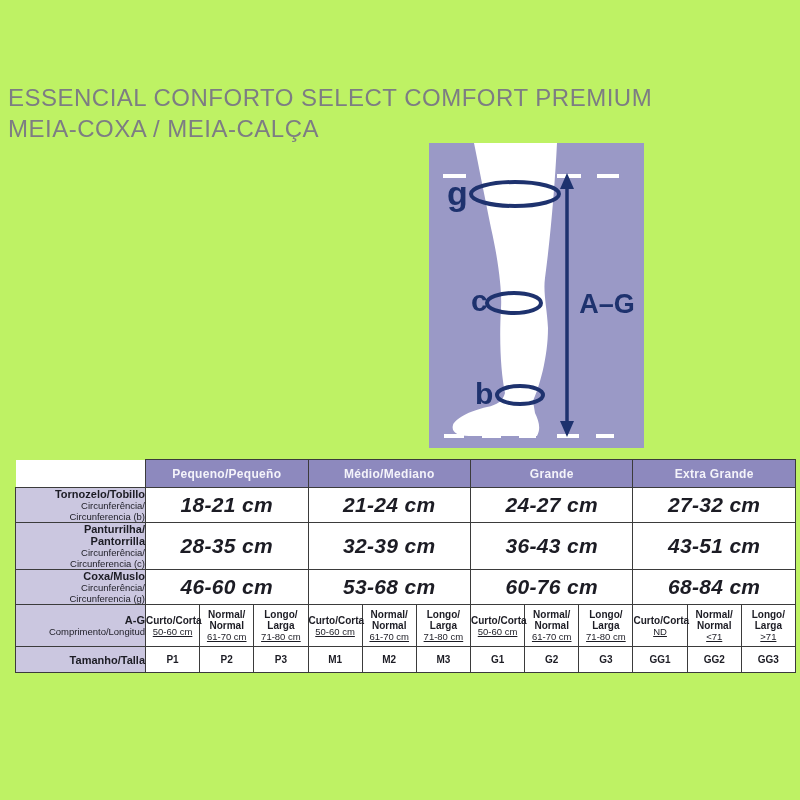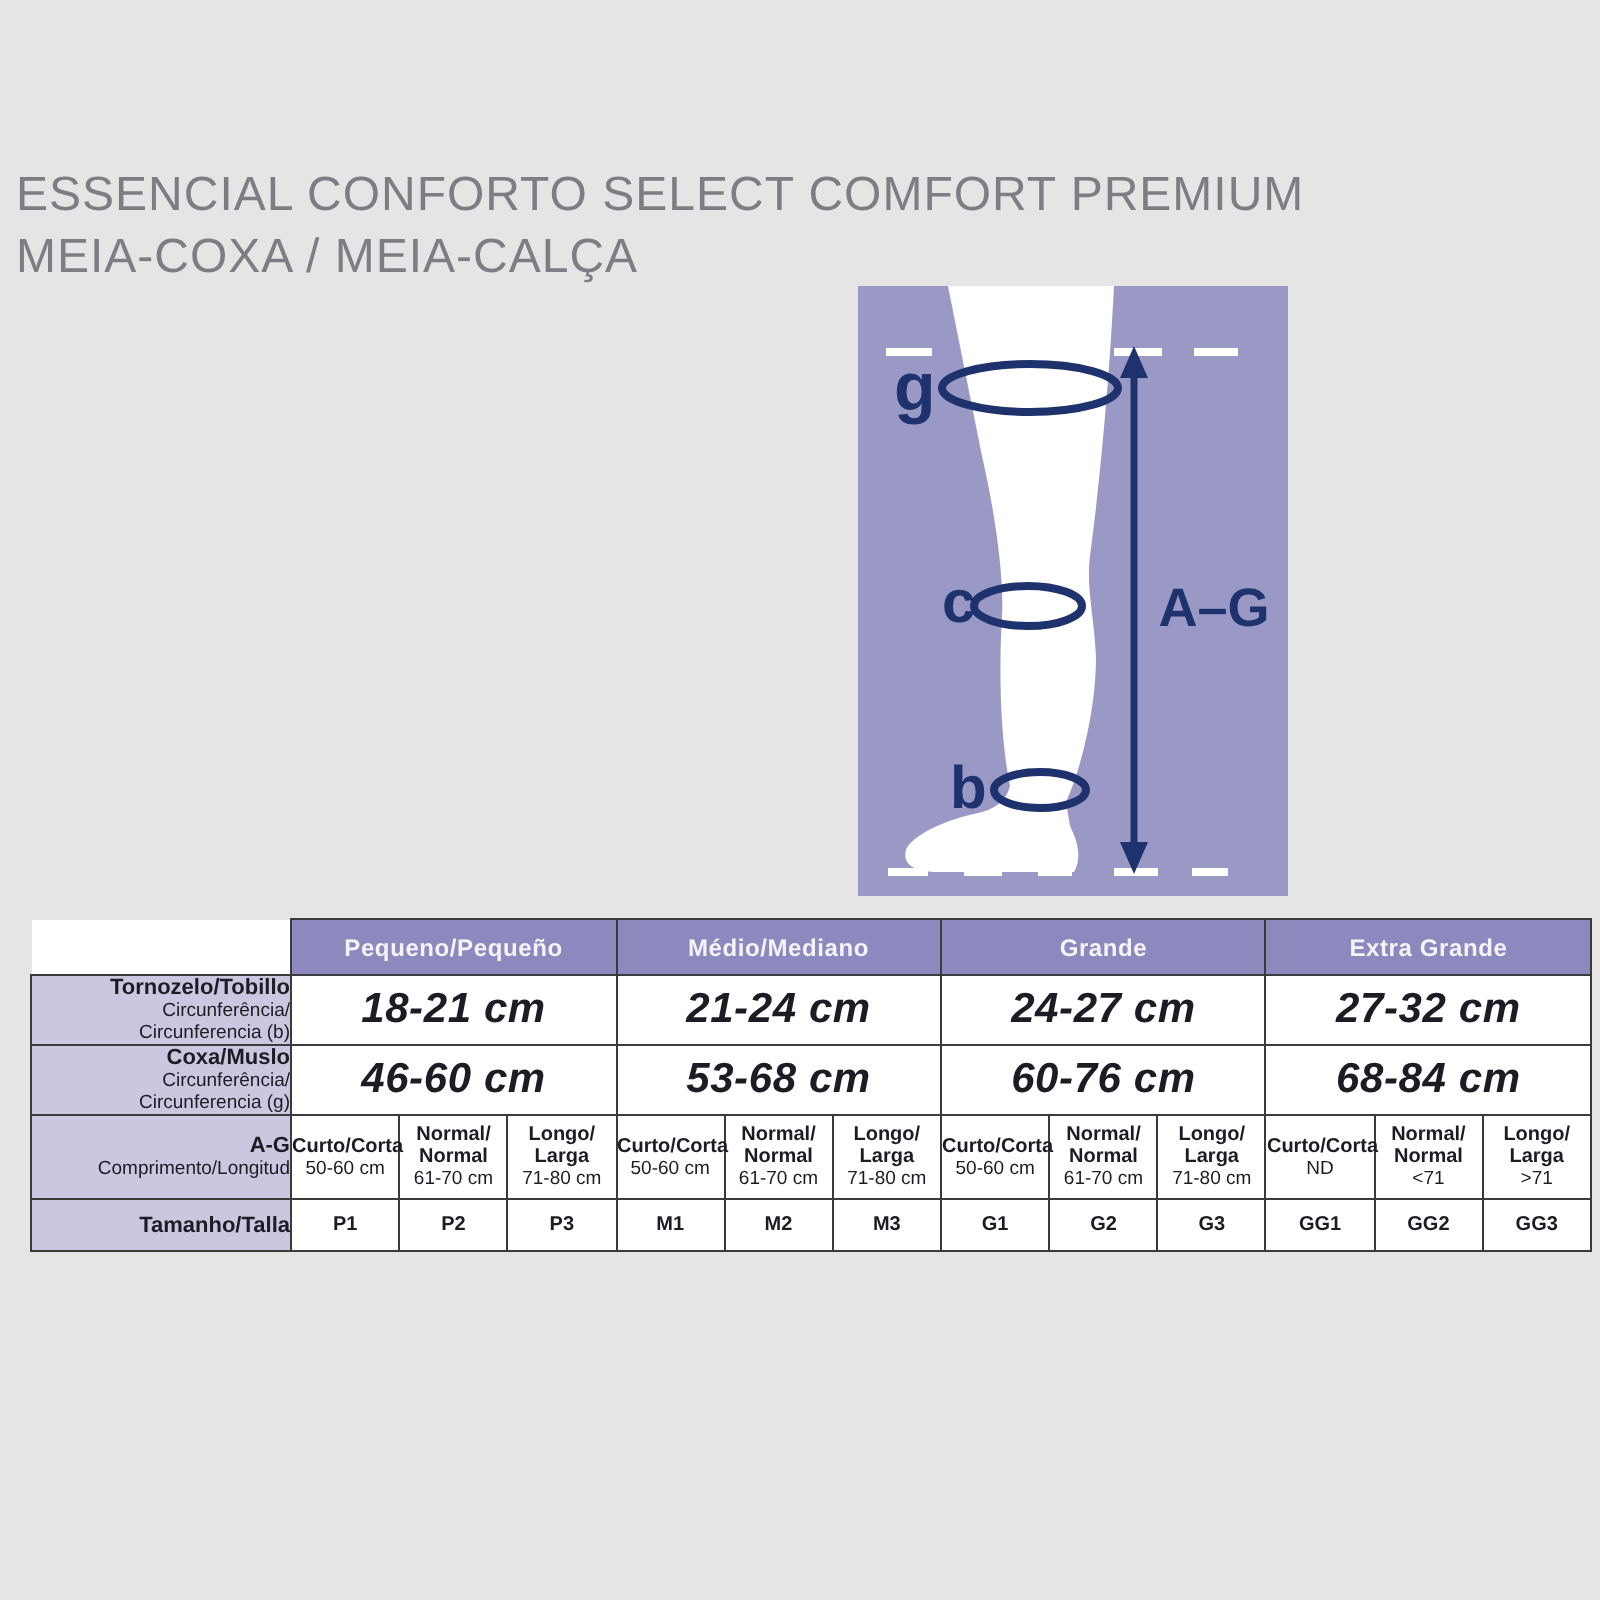--- a/index.html
+++ b/index.html
@@ -1,17 +1,17 @@
 <!DOCTYPE html>
 <html><head>
 <meta charset="utf-8">
 <style>
   * { margin:0; padding:0; box-sizing:border-box; }
   html,body { width:800px; height:800px; background:#ffffff; font-family:"Liberation Sans", sans-serif; }
-  .page { position:relative; width:800px; height:800px; background:#e5e5e5; overflow:hidden; }
+  .page { position:relative; width:800px; height:800px; background:#bef264; overflow:hidden; }
 
   
   .title { position:absolute; left:8px; top:82px; color:#7d7d83; font-size:24px; line-height:31px;
            font-weight:400; letter-spacing:0.5px; }
 
   
   .leg-illustration { position:absolute; left:429px; top:143px; width:215px; height:305px; }
 
   
   .size-table-wrap { position:absolute; left:15px; top:459px; width:780px; }
@@ -19,21 +19,21 @@
   td, th { border:1.5px solid #3b3b3b; padding:0; vertical-align:middle; text-align:center; color:#1c1c24; }
   th.blank { border:none; background:#fff; }
   .head-row th.size-head { background:#8d89be; color:#f4f3fa; font-size:12px; font-weight:600;
                            letter-spacing:0.3px; height:28px; }
   th.row-label { background:#cbc7e0; text-align:right; padding-left:26px; }
   th.row-label .l1 { display:block; font-size:11px; font-weight:700; line-height:12px; }
   th.row-label .l2 { display:block; font-size:9.5px; font-weight:400; line-height:11px; }
   .data-row td { background:#fff; font-size:21px; font-weight:700; letter-spacing:0.3px; height:30px;font-style:italic; }
   .length-row td { background:#fff; height:42px; }
   .length-row .nm { display:block; font-size:10px; font-weight:700; line-height:11px; white-space:pre-line; }
-  .length-row .vl { display:block; font-size:9.5px; font-weight:400; line-height:11px; }
+  .length-row .vl { display:block; font-size:9.5px; font-weight:400; line-height:11px;text-decoration:underline; }
   .size-row td { background:#fff; font-size:10px; font-weight:700; height:26px; }
 </style>
 </head>
 <body>
 
 <div class="page">
 
   <div class="title">
     <div>ESSENCIAL CONFORTO SELECT COMFORT PREMIUM</div>
     <div>MEIA-COXA / MEIA-CALÇA</div>
@@ -107,20 +107,30 @@
         <th class="row-label">
           <span class="l1">Tornozelo/Tobillo</span>
           <span class="l2">Circunferência/ Circunferencia (b)</span>
         </th>
         <td colspan="3">18-21 cm</td>
         <td colspan="3">21-24 cm</td>
         <td colspan="3">24-27 cm</td>
         <td colspan="3">27-32 cm</td>
       </tr>
 
+      <tr class="data-row">
+        <th class="row-label">
+          <span class="l1">Panturrilha/ Pantorrilla</span>
+          <span class="l2">Circunferência/ Circunferencia (c)</span>
+        </th>
+        <td colspan="3">28-35 cm</td>
+        <td colspan="3">32-39 cm</td>
+        <td colspan="3">36-43 cm</td>
+        <td colspan="3">43-51 cm</td>
+      </tr>
 
       <tr class="data-row">
         <th class="row-label">
           <span class="l1">Coxa/Muslo</span>
           <span class="l2">Circunferência/ Circunferencia (g)</span>
         </th>
         <td colspan="3">46-60 cm</td>
         <td colspan="3">53-68 cm</td>
         <td colspan="3">60-76 cm</td>
         <td colspan="3">68-84 cm</td>

